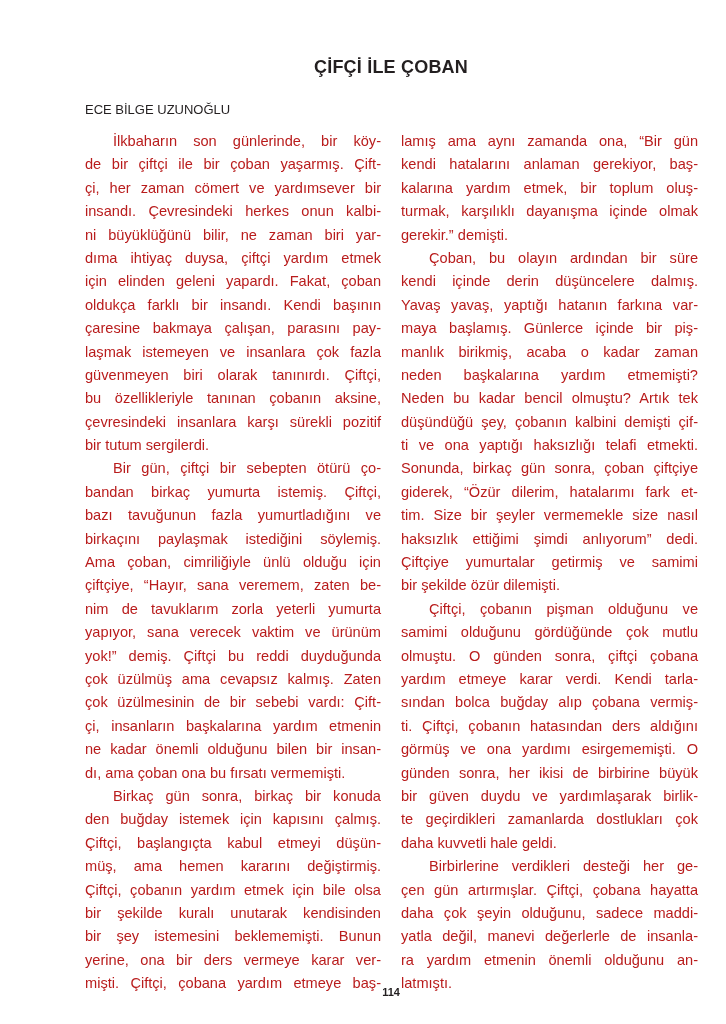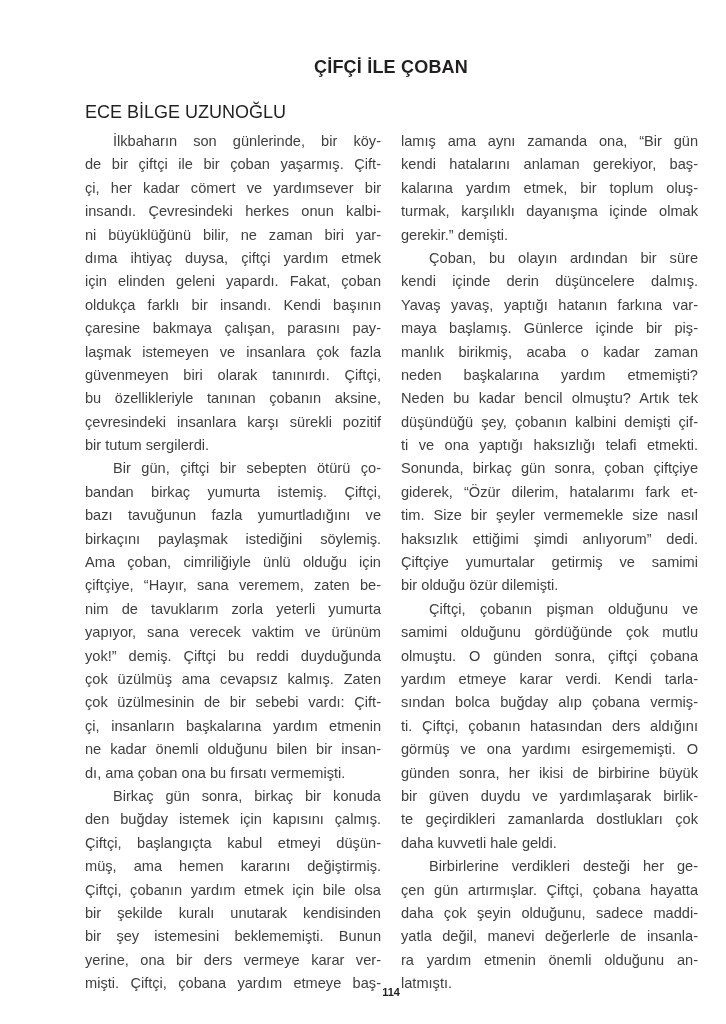--- a/index.html
+++ b/index.html
@@ -5,26 +5,26 @@
   html, body { margin: 0; padding: 0; background: #ffffff; }
   body { width: 726px; height: 1024px; position: relative; overflow: hidden; color: #231f20; }
   .page { position: absolute; left: 0; top: 4px; width: 726px; height: 1024px; margin-left: 28px; }
   .title {
     position: absolute; top: 53px; left: 0; width: 726px; text-align: center;
     font-family: "Liberation Sans", sans-serif; font-weight: bold; font-size: 18px;
     letter-spacing: 0.2px; color: #231f20;
   }
   .author {
     position: absolute; top: 98px; left: 57px;
-    font-family: "Liberation Sans", sans-serif; font-size: 18px; color: #231f20;
+    font-family: "Liberation Sans", sans-serif; font-size: 13px; color: #231f20;
   }
   .col {
     position: absolute; top: 126px; width: 296px;
     font-family: "Liberation Sans", sans-serif; font-size: 14.6px; line-height: 23.4px;
-    text-align: justify; color: #404040;
+    text-align: justify; color: #b91c1c;
   }
   .col.left { left: 57px; }
   .col.right { left: 373px; width: 297px; }
   .line { display: block; height: 23.4px; white-space: nowrap; text-align: justify; text-align-last: justify; }
   .line.last { text-align-last: left; }
   .line.indent { padding-left: 28px; }
   .pagenum {
     position: absolute; top: 982px; left: 0; width: 726px; text-align: center;
     font-family: Liberation Sans, sans-serif; font-size: 11px; font-weight: bold; color: #231f20;
   }
@@ -32,21 +32,21 @@
 </head>
 <body>
 
 <div class="page">
   <div class="title">ÇİFÇİ İLE ÇOBAN</div>
   <div class="author">ECE BİLGE UZUNOĞLU</div>
 
   <div class="col left" id="col-left">
       <span class="line indent">İlkbaharın son günlerinde, bir köy-</span>
       <span class="line">de bir çiftçi ile bir çoban yaşarmış. Çift-</span>
-      <span class="line">çi, her kadar cömert ve yardımsever bir</span>
+      <span class="line">çi, her zaman cömert ve yardımsever bir</span>
       <span class="line">insandı. Çevresindeki herkes onun kalbi-</span>
       <span class="line">ni büyüklüğünü bilir, ne zaman biri yar-</span>
       <span class="line">dıma ihtiyaç duysa, çiftçi yardım etmek</span>
       <span class="line">için elinden geleni yapardı. Fakat, çoban</span>
       <span class="line">oldukça farklı bir insandı. Kendi başının</span>
       <span class="line">çaresine bakmaya çalışan, parasını pay-</span>
       <span class="line">laşmak istemeyen ve insanlara çok fazla</span>
       <span class="line">güvenmeyen biri olarak tanınırdı. Çiftçi,</span>
       <span class="line">bu özellikleriyle tanınan çobanın aksine,</span>
       <span class="line">çevresindeki insanlara karşı sürekli pozitif</span>
@@ -88,21 +88,21 @@
       <span class="line">manlık birikmiş, acaba o kadar zaman</span>
       <span class="line">neden başkalarına yardım etmemişti?</span>
       <span class="line">Neden bu kadar bencil olmuştu? Artık tek</span>
       <span class="line">düşündüğü şey, çobanın kalbini demişti çif-</span>
       <span class="line">ti ve ona yaptığı haksızlığı telafi etmekti.</span>
       <span class="line">Sonunda, birkaç gün sonra, çoban çiftçiye</span>
       <span class="line">giderek, “Özür dilerim, hatalarımı fark et-</span>
       <span class="line">tim. Size bir şeyler vermemekle size nasıl</span>
       <span class="line">haksızlık ettiğimi şimdi anlıyorum” dedi.</span>
       <span class="line">Çiftçiye yumurtalar getirmiş ve samimi</span>
-      <span class="line last">bir olduğu özür dilemişti.</span>
+      <span class="line last">bir şekilde özür dilemişti.</span>
       <span class="line indent">Çiftçi, çobanın pişman olduğunu ve</span>
       <span class="line">samimi olduğunu gördüğünde çok mutlu</span>
       <span class="line">olmuştu. O günden sonra, çiftçi çobana</span>
       <span class="line">yardım etmeye karar verdi. Kendi tarla-</span>
       <span class="line">sından bolca buğday alıp çobana vermiş-</span>
       <span class="line">ti. Çiftçi, çobanın hatasından ders aldığını</span>
       <span class="line">görmüş ve ona yardımı esirgememişti. O</span>
       <span class="line">günden sonra, her ikisi de birbirine büyük</span>
       <span class="line">bir güven duydu ve yardımlaşarak birlik-</span>
       <span class="line">te geçirdikleri zamanlarda dostlukları çok</span>

